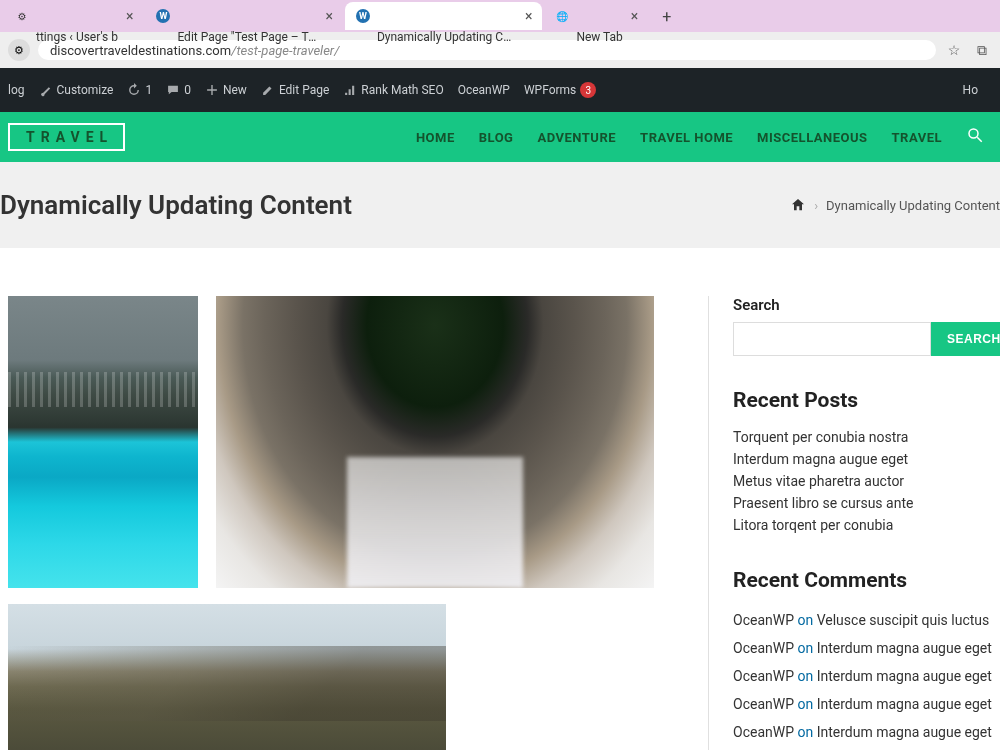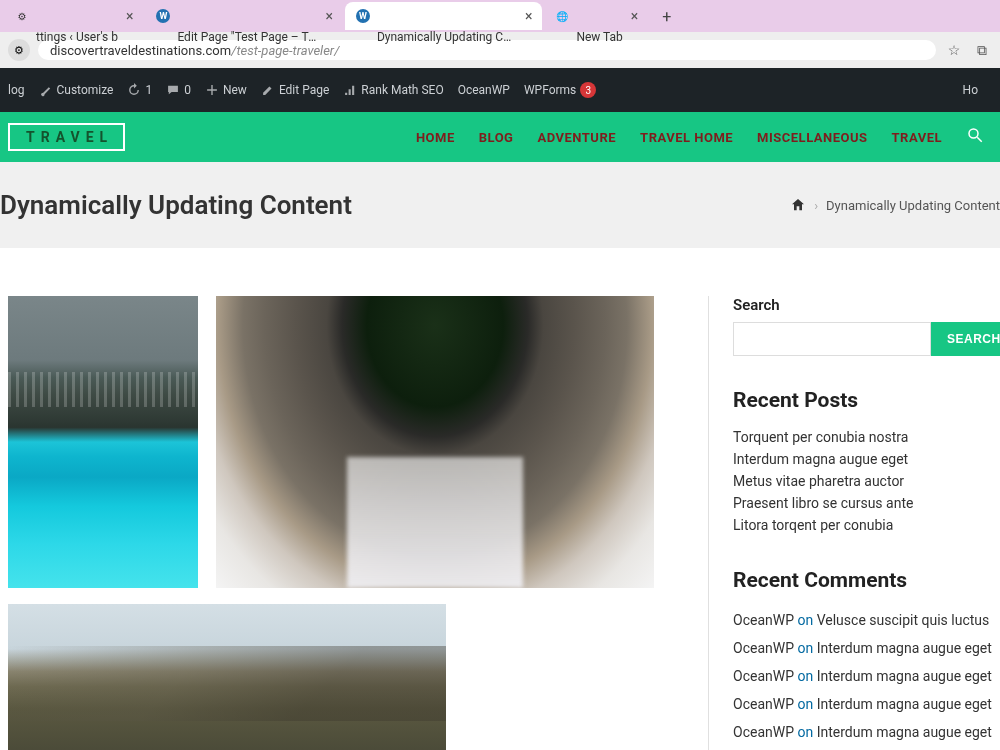--- a/index.html
+++ b/index.html
@@ -22,21 +22,21 @@
 
 .wp-admin-bar { background:#1d2327; height:44px; display:flex; align-items:center; padding:0 8px; color:#ccd0d4; font-size:12px; }
 .admin-item { display:flex; align-items:center; margin-right:14px; gap:4px; cursor:pointer; white-space:nowrap; }
 .admin-item svg { width:14px; height:14px; fill:#a7aaad; }
 .admin-badge { background:#d63638; color:#fff; border-radius:9px; min-width:16px; height:16px; font-size:10px; display:inline-flex; align-items:center; justify-content:center; padding:0 4px; }
 .admin-spacer { flex:1; }
 
 .site-nav { background:#17c684; height:50px; display:flex; align-items:center; padding:0 16px 0 8px; }
 .site-logo { border:2px solid #fff; color:#14532d; letter-spacing:6px; font-weight:700; padding:4px 10px 4px 16px; font-size:14px; }
 .nav-links { margin-left:auto; display:flex; align-items:center; gap:24px; }
-.nav-link { color:#7f1d1d; font-weight:700; font-size:13px; letter-spacing:.5px; cursor:pointer; }
+.nav-link { color:#14532d; font-weight:700; font-size:13px; letter-spacing:.5px; cursor:pointer; }
 .nav-search svg { width:18px; height:18px; stroke:#fff; fill:none; stroke-width:2; }
 
 .page-header { background:#f0f0f0; height:86px; display:flex; align-items:center; justify-content:space-between; padding:0 0 0 0; }
 .page-title { font-size:26px; font-weight:600; color:#333; margin-left:0; }
 .breadcrumb { display:flex; align-items:center; font-size:13px; color:#555; gap:8px; }
 .breadcrumb svg { width:16px; height:16px; fill:#333; }
 .breadcrumb-sep { color:#aaa; }
 
 .content { display:flex; padding:48px 0 0 8px; gap:40px; }
 .main { flex:0 0 660px; }

